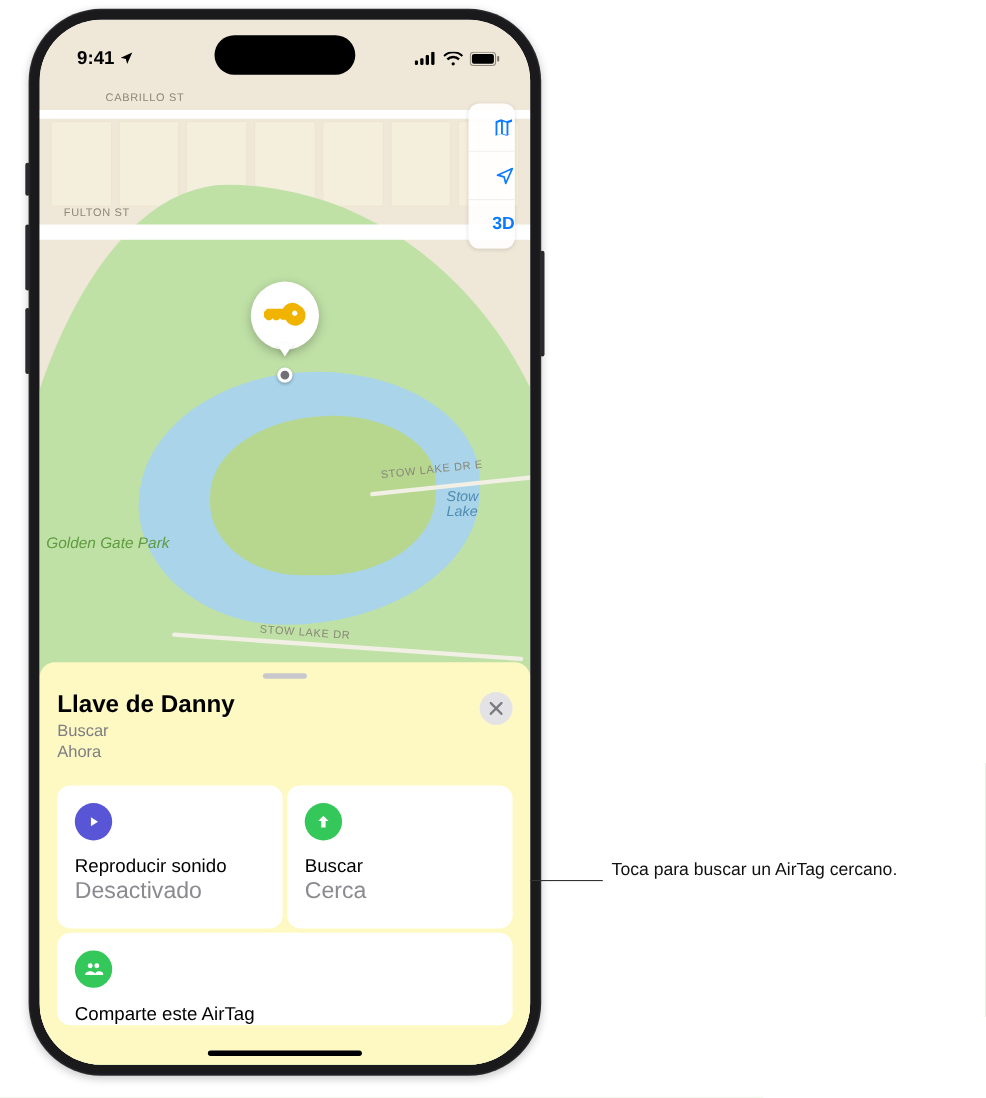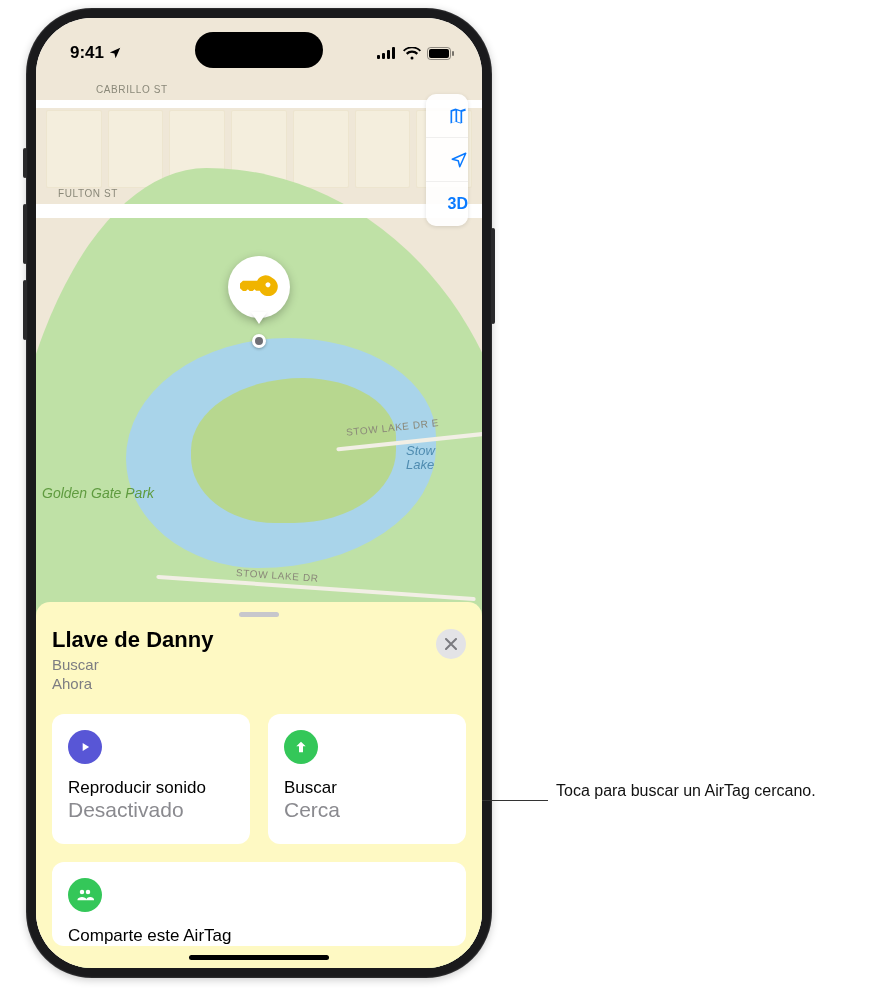--- a/index.html
+++ b/index.html
@@ -228,21 +228,21 @@
     border-radius:50%;
     background:#e3e3e6;
     display:flex; align-items:center; justify-content:center;
     color:#7a7a7f;
     font-size:15px;
     margin-top:2px;
   }
   .cards {
     display:grid;
     grid-template-columns: 1fr 1fr;
-    gap: 18px;
+    gap: 4px;
   }
   .card {
     background:#fff;
     border-radius:12px;
     padding: 16px 16px 18px 16px;
     min-height: 130px;
   }
   .card-full { grid-column: 1 / -1; min-height: 80px; padding-bottom:0;}
   .card-icon {
     width:34px; height:34px;

